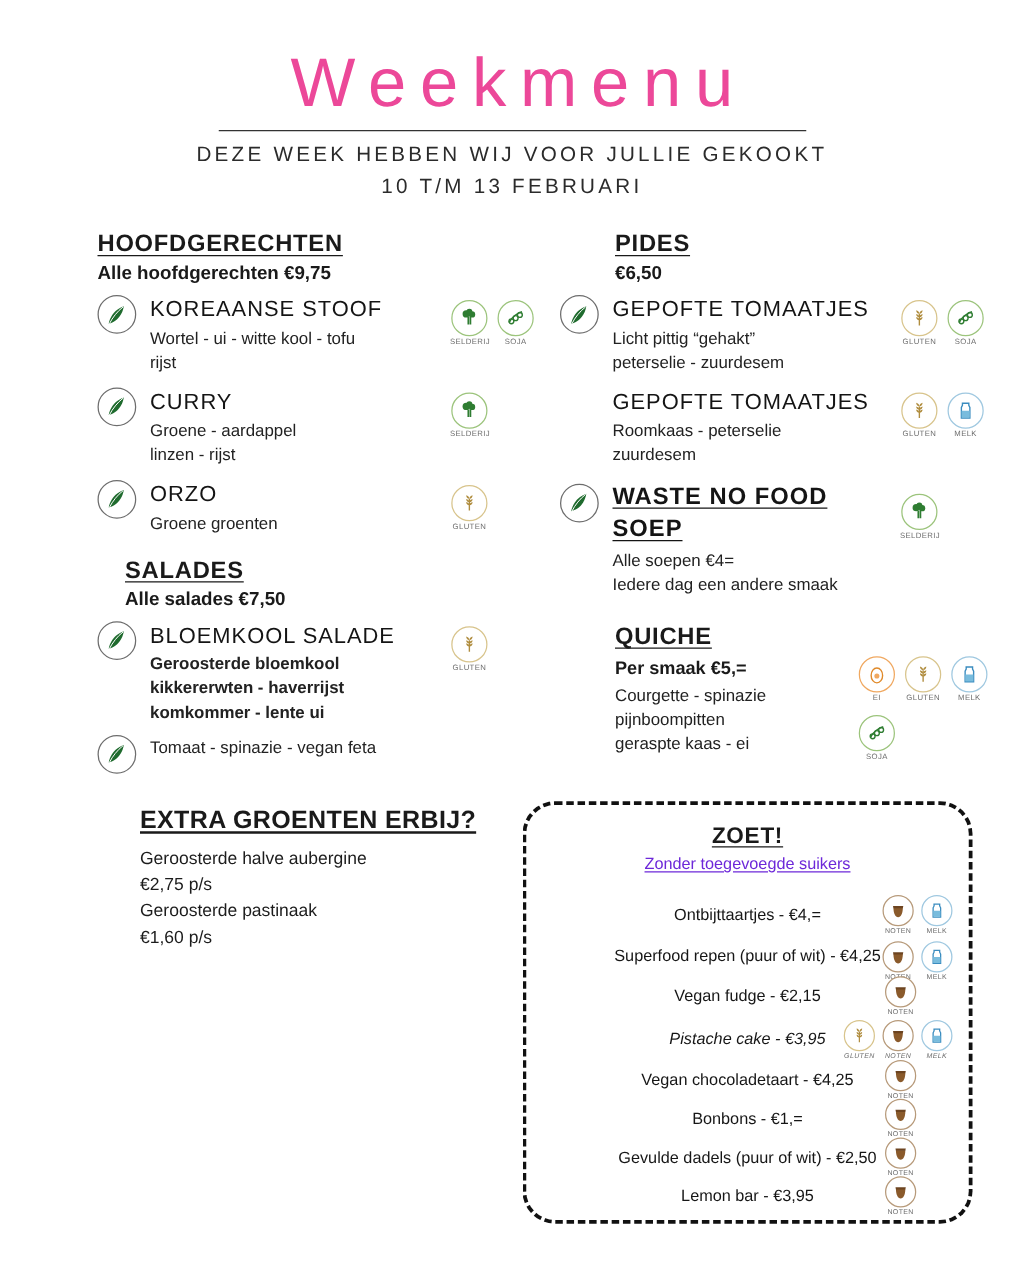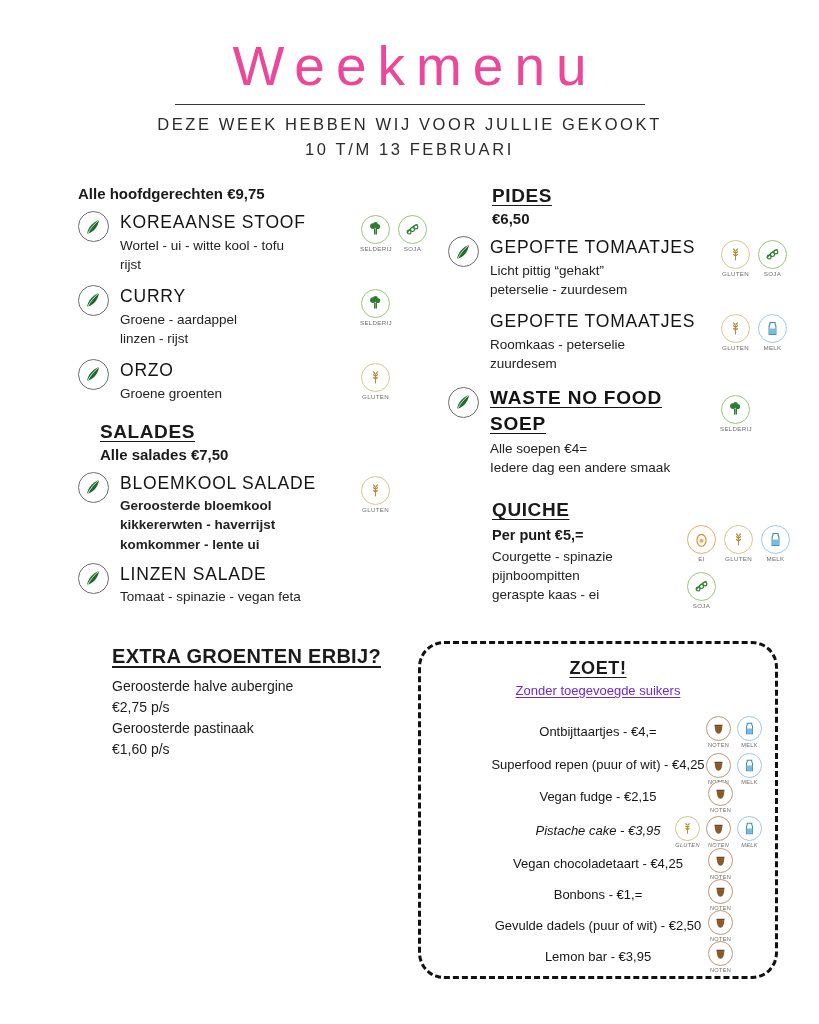--- a/index.html
+++ b/index.html
@@ -196,20 +196,21 @@
   <div class="title-rule"></div>
   <div class="subtitle">DEZE WEEK HEBBEN WIJ VOOR JULLIE GEKOOKT</div>
   <div class="subtitle">10 T/M 13 FEBRUARI</div>
 </div>
 
 <div class="columns">
 
   <div class="col-left">
 
     <div class="section">
+      <div class="sec-head">HOOFDGERECHTEN</div>
       <div class="sec-sub">Alle hoofdgerechten €9,75</div>
 
       <div class="item with-veg" style="margin-bottom:11px;">
         <div class="veg">
           <svg width="20" height="20" viewBox="0 0 20 20">
             <path d="M3 17 C3 17 4 7 15 3 C15 3 14 14 3 17 Z" fill="#1f6b2e"></path>
             <path d="M3.5 17 C6 12 10 7 14.5 3.5" stroke="#ffffff" stroke-width="0.8" fill="none"></path>
           </svg>
         </div>
         <div class="item-body">
@@ -336,21 +337,20 @@
       </div>
 
       <div class="item with-veg">
         <div class="veg">
           <svg width="20" height="20" viewBox="0 0 20 20">
             <path d="M3 17 C3 17 4 7 15 3 C15 3 14 14 3 17 Z" fill="#1f6b2e"></path>
             <path d="M3.5 17 C6 12 10 7 14.5 3.5" stroke="#ffffff" stroke-width="0.8" fill="none"></path>
           </svg>
         </div>
         <div class="item-body">
-          <div class="item-name">LINZEN SALADE</div>
           <div class="item-desc" style="white-space:pre-line;">Tomaat - spinazie - vegan feta</div>
         </div>
       </div>
     </div>
   </div>
 
   <div class="col-right">
 
     <div class="section">
       <div class="sec-head" style="margin-left:44px;">PIDES</div>
@@ -458,21 +458,21 @@
             <div class="lbl">SELDERIJ</div>
           </div>
         </div>
       </div>
     </div>
 
     <div class="section" style="margin-top:22px;">
       <div class="sec-head" style="margin-left:44px;">QUICHE</div>
       <div class="item" style="padding-left:44px; margin-top:4px;">
         <div class="item-body">
-          <div class="item-price" style="font-weight:bold; font-size:14.5px;">Per punt €5,=</div>
+          <div class="item-price" style="font-weight:bold; font-size:14.5px;">Per smaak €5,=</div>
           <div class="item-desc" style="white-space:pre-line;">Courgette - spinazie
 pijnboompitten
 geraspte kaas - ei</div>
         </div>
         <div class="allergens" style="left:238px; top:0px; width:130px;">
           <div class="badge">
             <div class="circ orange">
               <svg width="17" height="17" viewBox="0 0 20 20">
                 <ellipse cx="10" cy="11" rx="5.4" ry="7" fill="none" stroke="#e08a2a" stroke-width="1.3"></ellipse>
                 <ellipse cx="10" cy="11.5" rx="2.4" ry="2.4" fill="#f0a860"></ellipse>

